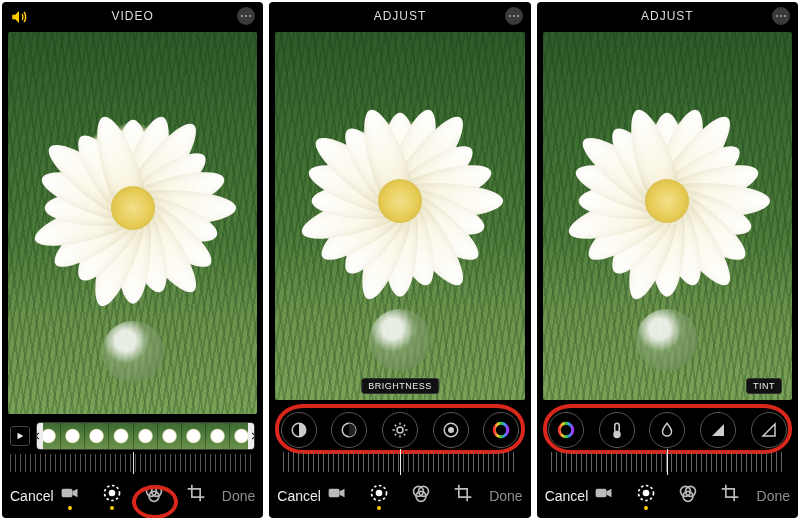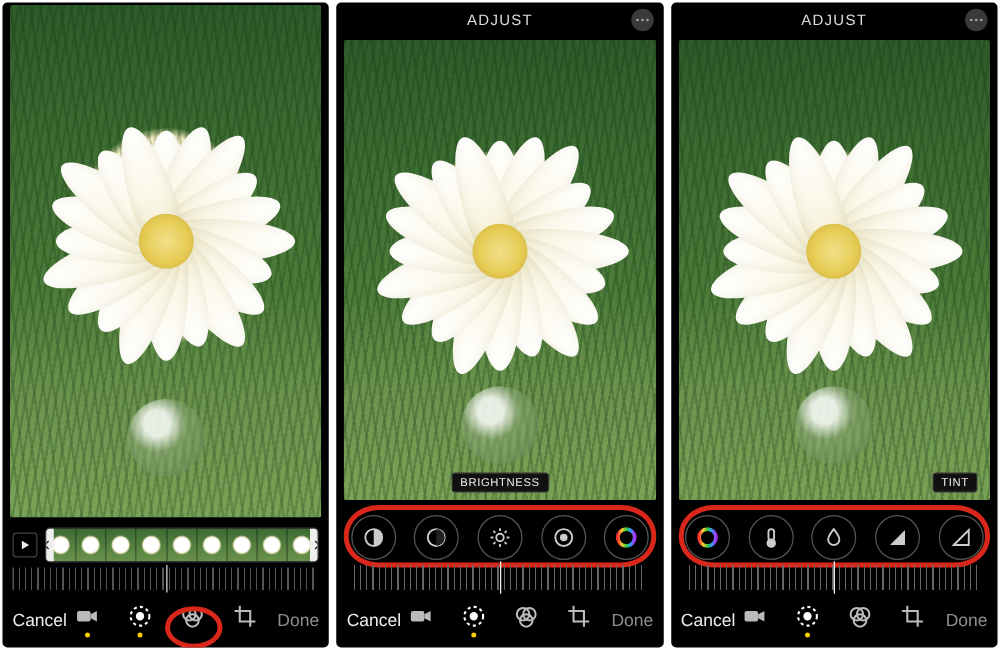--- a/index.html
+++ b/index.html
@@ -67,20 +67,35 @@
   .mode.active{color:#fff}
   .mode.active .dot{background:var(--accent)}
   .mode.sel .dot{background:var(--accent)}
   .ring-small{position:absolute;width:46px;height:34px;border:4px solid var(--ring);border-radius:50%;pointer-events:none}
 </style>
 </head>
 <body>
 
 <div class="row" id="root">
     <div class="phone">
+    <div class="topbar">
+      <div class="top-left speaker"><svg viewBox="0 0 24 24" fill="#ffcc00">
+            <path d="M3 9v6h4l5 5V4L7 9H3z"></path>
+            <path d="M16 8c1.5 1 1.5 7 0 8" stroke="#ffcc00" fill="none" stroke-width="2"></path>
+            <path d="M18.5 5.5c3 2 3 11 0 13" stroke="#ffcc00" fill="none" stroke-width="2"></path>
+          </svg></div>
+      <div class="title">VIDEO</div>
+      <div class="top-right">
+          <div class="more">
+            <span></span>
+            <span></span>
+            <span></span>
+          </div>
+        </div>
+    </div>
     <div class="photo">
     <div class="photo-bg"></div>
     <div class="grass"></div>
     <div class="flower">
           <div class="petal" style="height:96px;transform:translate(-50%,-92%) rotate(0deg)"></div>
           <div class="petal" style="height:104px;transform:translate(-50%,-92%) rotate(18deg)"></div>
           <div class="petal" style="height:112px;transform:translate(-50%,-92%) rotate(36deg)"></div>
           <div class="petal" style="height:96px;transform:translate(-50%,-92%) rotate(54deg)"></div>
           <div class="petal" style="height:104px;transform:translate(-50%,-92%) rotate(72deg)"></div>
           <div class="petal" style="height:112px;transform:translate(-50%,-92%) rotate(90deg)"></div>

